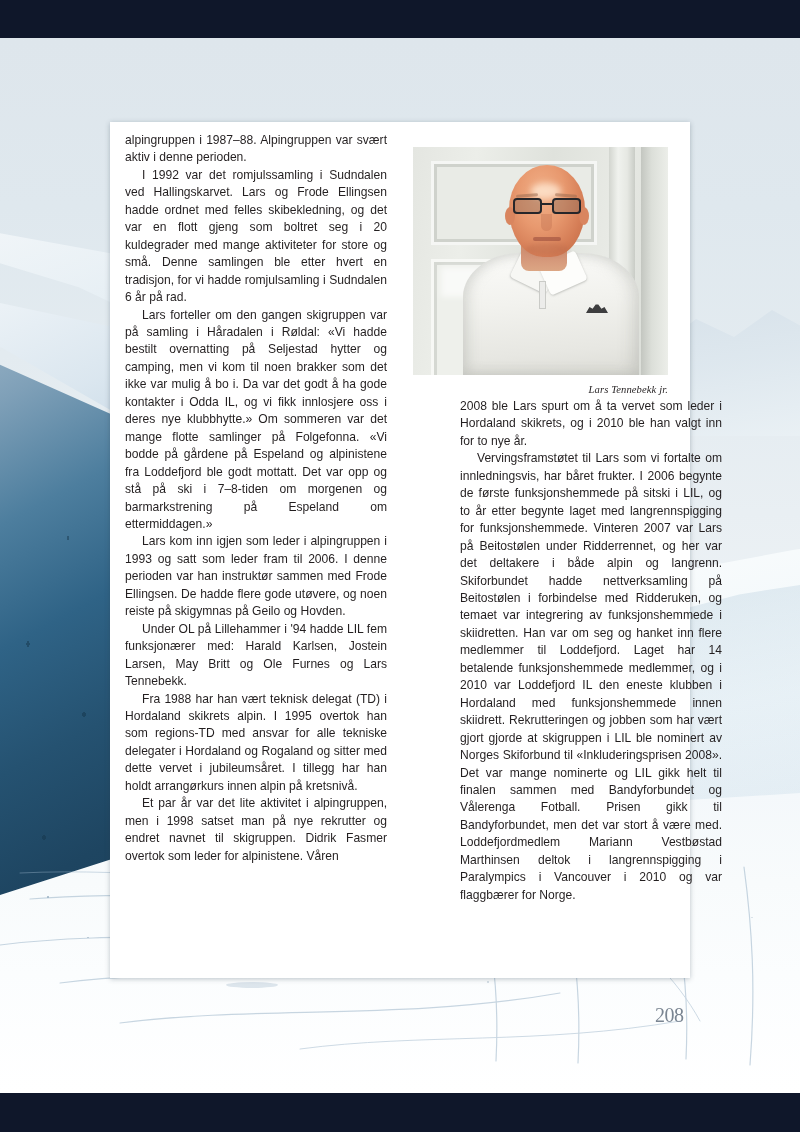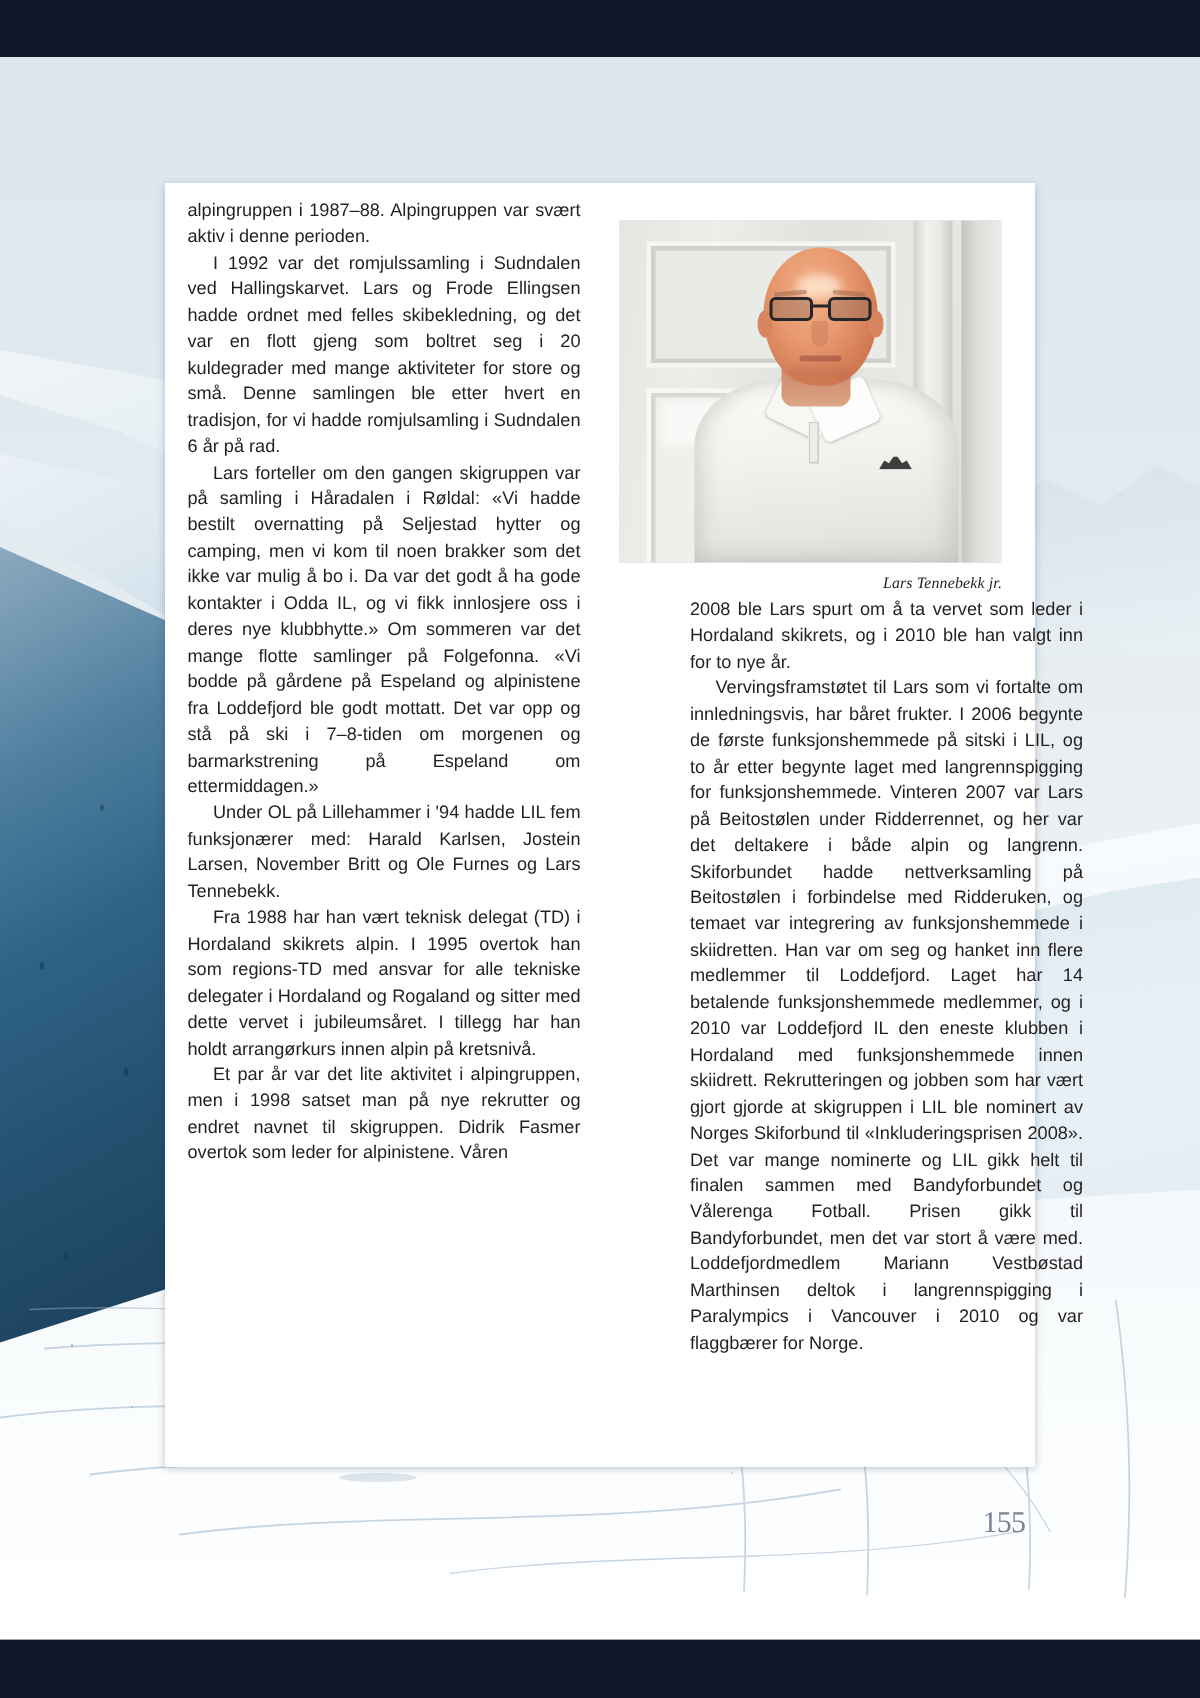--- a/index.html
+++ b/index.html
@@ -488,21 +488,22 @@
     </div>
   </div>
 
   <div class="panel">
     <div class="panel-inner">
 
       <div class="col col-left">
         <p>alpingruppen i 1987–88. Alpingruppen var svært aktiv i denne perioden.</p>
         <p class="indent">I 1992 var det romjulssamling i Sudndalen ved Hallingskarvet. Lars og Frode Ellingsen hadde ordnet med felles skibekledning, og det var en flott gjeng som boltret seg i 20 kuldegrader med mange aktiviteter for store og små. Denne samlingen ble etter hvert en tradisjon, for vi hadde romjulsamling i Sudndalen 6 år på rad.</p>
         <p class="indent">Lars forteller om den gangen skigruppen var på samling i Håradalen i Røldal: «Vi hadde bestilt overnatting på Seljestad hytter og camping, men vi kom til noen brakker som det ikke var mulig å bo i. Da var det godt å ha gode kontakter i Odda IL, og vi fikk innlosjere oss i deres nye klubbhytte.» Om sommeren var det mange flotte samlinger på Folgefonna. «Vi bodde på gårdene på Espeland og alpinistene fra Loddefjord ble godt mottatt. Det var opp og stå på ski i 7–8-tiden om morgenen og barmarkstrening på Espeland om ettermiddagen.»</p>
-        <p class="indent">Under OL på Lillehammer i '94 hadde LIL fem funksjonærer med: Harald Karlsen, Jostein Larsen, November Britt og Ole Furnes og Lars Tennebekk.</p>
+        <p class="indent">Lars kom inn igjen som leder i alpingruppen i 1993 og satt som leder fram til 2006. I denne perioden var han instruktør sammen med Frode Ellingsen. De hadde flere gode utøvere, og noen reiste på skigymnas på Geilo og Hovden.</p>
+        <p class="indent">Under OL på Lillehammer i '94 hadde LIL fem funksjonærer med: Harald Karlsen, Jostein Larsen, May Britt og Ole Furnes og Lars Tennebekk.</p>
         <p class="indent">Fra 1988 har han vært teknisk delegat (TD) i Hordaland skikrets alpin. I 1995 overtok han som regions-TD med ansvar for alle tekniske delegater i Hordaland og Rogaland og sitter med dette vervet i jubileumsåret. I tillegg har han holdt arrangørkurs innen alpin på kretsnivå.</p>
         <p class="indent">Et par år var det lite aktivitet i alpingruppen, men i 1998 satset man på nye rekrutter og endret navnet til skigruppen. Didrik Fasmer overtok som leder for alpinistene. Våren</p>
       </div>
 
       <div class="photo-wrap">
         <div class="photo">
           <div class="door"></div>
           <div class="door-panel-top"></div>
           <div class="door-panel-bot"></div>
           <div class="door-hilite"></div>
@@ -534,15 +535,15 @@
       </div>
 
       <div class="col col-right-body">
         <p>2008 ble Lars spurt om å ta vervet som leder i Hordaland skikrets, og i 2010 ble han valgt inn for to nye år.</p>
         <p class="indent">Vervingsframstøtet til Lars som vi fortalte om innledningsvis, har båret frukter. I 2006 begynte de første funksjonshemmede på sitski i LIL, og to år etter begynte laget med langrennspigging for funksjonshemmede. Vinteren 2007 var Lars på Beitostølen under Ridderrennet, og her var det deltakere i både alpin og langrenn. Skiforbundet hadde nettverksamling på Beitostølen i forbindelse med Ridderuken, og temaet var integrering av funksjonshemmede i skiidretten. Han var om seg og hanket inn flere medlemmer til Loddefjord. Laget har 14 betalende funksjonshemmede medlemmer, og i 2010 var Loddefjord IL den eneste klubben i Hordaland med funksjonshemmede innen skiidrett. Rekrutteringen og jobben som har vært gjort gjorde at skigruppen i LIL ble nominert av Norges Skiforbund til «Inkluderingsprisen 2008». Det var mange nominerte og LIL gikk helt til finalen sammen med Bandyforbundet og Vålerenga Fotball. Prisen gikk til Bandyforbundet, men det var stort å være med. Loddefjordmedlem Mariann Vestbøstad Marthinsen deltok i langrennspigging i Paralympics i Vancouver i 2010 og var flaggbærer for Norge.</p>
       </div>
 
     </div>
   </div>
 
-  <div class="folio">155</div>
+  <div class="folio">208</div>
 
 </div>
 
 </body></html>

